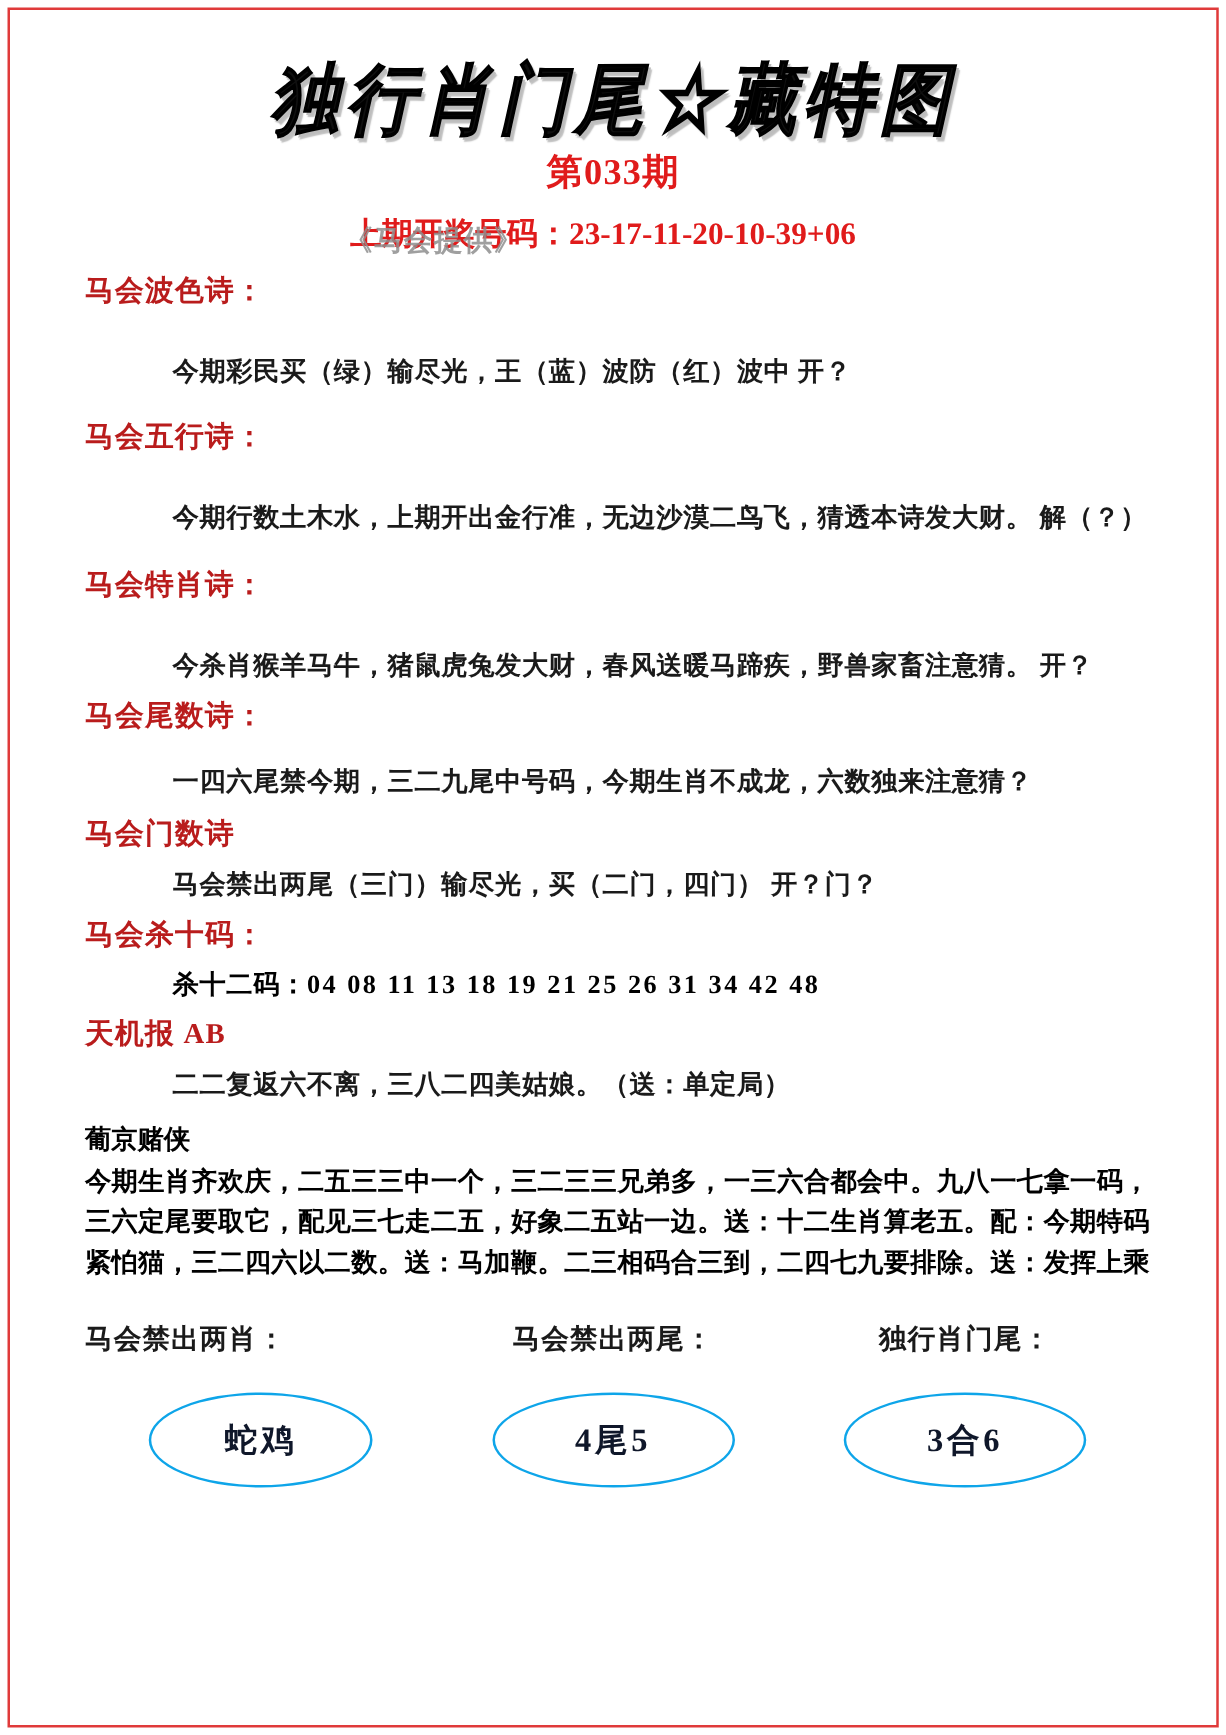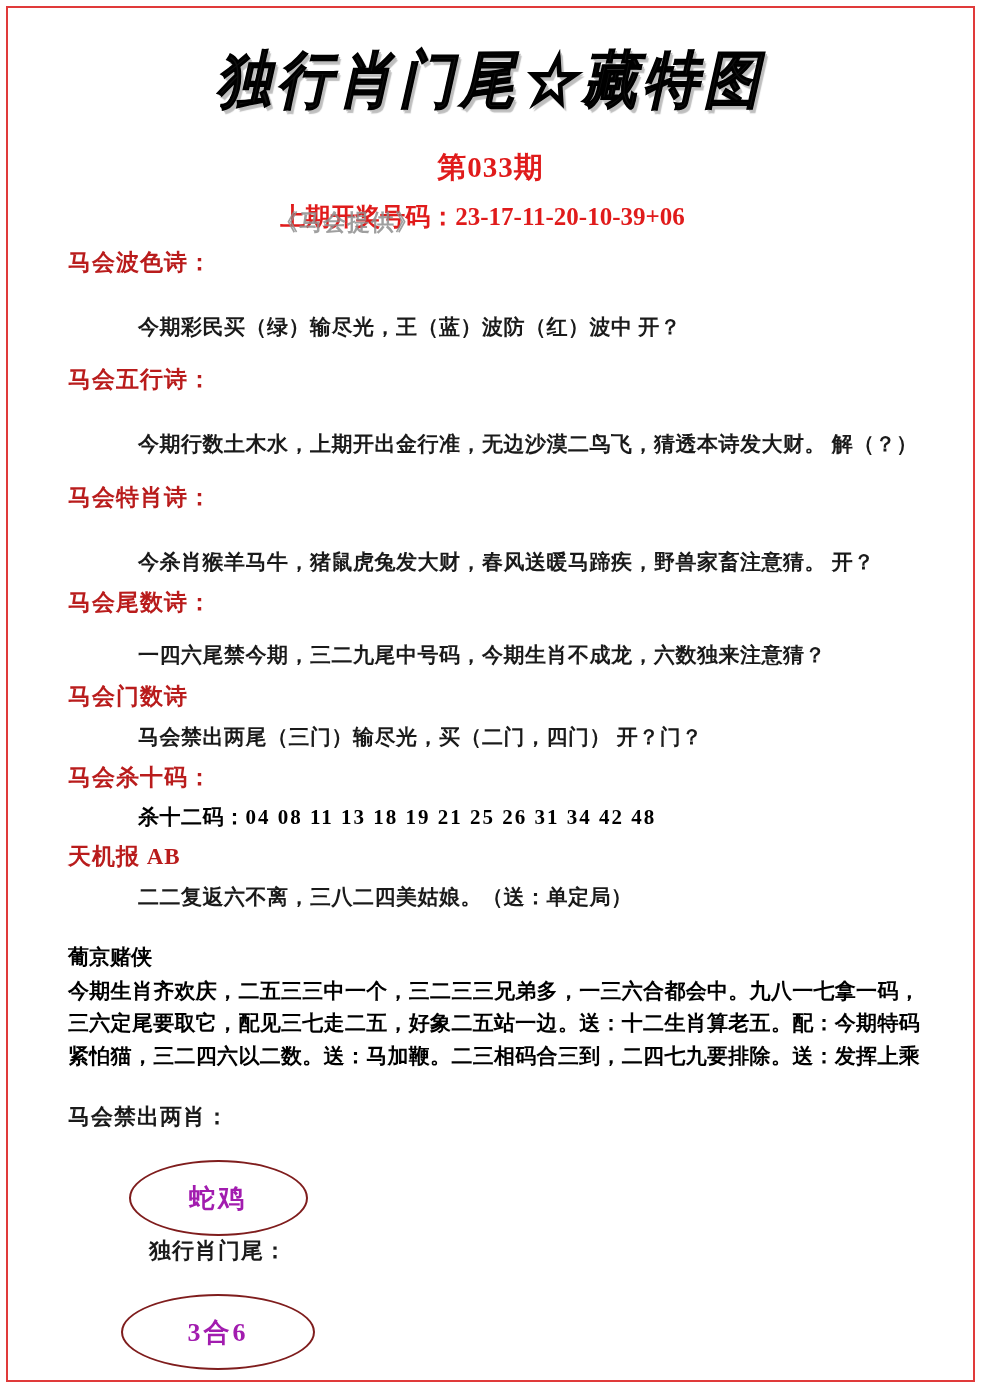--- a/index.html
+++ b/index.html
@@ -49,21 +49,20 @@
     -webkit-text-stroke: 1px #000;
     text-shadow: 2px 2px 0 #bdbdbd, 3px 3px 1px rgba(0,0,0,0.25);
     white-space: nowrap;
     display: inline-block;
     transform: scaleY(1.12);
   }
 
   
   .issue-row {
     text-align: center;
-    margin-top: 30px;
   }
   .issue-no {
     font-size: 29px;
     font-weight: bold;
     color: #e01b1b;
     letter-spacing: 1px;
   }
 
   
   .lastdraw-row {
@@ -124,38 +123,37 @@
   }
   .kill-nums {
     letter-spacing: 2px;
   }
 
   
   .para-title {
     font-size: 21px;
     font-weight: bold;
     padding-left: 8px;
-    margin-top: 30px;
+    margin-top: 14px;
   }
   .para-body {
     font-size: 21px;
     font-weight: bold;
     padding-left: 8px;
     line-height: 1.55;
     margin-top: 4px;
     letter-spacing: 0.3px;
   }
 
   
   .bottom {
     margin-top: 30px;
     display: flex;
     justify-content: space-between;
     padding: 0 8px 0 8px;
-    flex-direction: column;
   }
   .bcol {
     width: 300px;
     text-align: left;
   }
   .bcol.center { text-align: center; }
   .bcol.right { text-align: center; }
   .blabel {
     font-size: 22px;
     font-weight: bold;
@@ -163,29 +161,29 @@
     letter-spacing: 1px;
   }
   .oval-wrap {
     margin-top: 28px;
     display: flex;
     justify-content: center;
   }
   .oval {
     width: 175px;
     height: 72px;
-    border: 2px solid #7f1d1d;
+    border: 2px solid #0ea5e9;
     border-radius: 50%;
     display: flex;
     align-items: center;
     justify-content: center;
     font-size: 26px;
     font-weight: bold;
     letter-spacing: 3px;
-    color: #a21caf;
+    color: #0f172a;
   }
   .oval.wide { width: 190px; }
 </style>
 </head>
 <body>
 
 <div class="page-border"></div>
 
 <div class="content">
 
@@ -245,20 +243,26 @@
   <div class="para-title">葡京赌侠</div>
   <div class="para-body">今期生肖齐欢庆，二五三三中一个，三二三三兄弟多，一三六合都会中。九八一七拿一码，三六定尾要取它，配见三七走二五，好象二五站一边。送：十二生肖算老五。配：今期特码紧怕猫，三二四六以二数。送：马加鞭。二三相码合三到，二四七九要排除。送：发挥上乘</div>
 
   <div class="bottom">
     <div class="bcol">
       <div class="blabel">马会禁出两肖：</div>
       <div class="oval-wrap">
         <div class="oval">蛇鸡</div>
       </div>
     </div>
+    <div class="bcol center">
+      <div class="blabel">马会禁出两尾：</div>
+      <div class="oval-wrap">
+        <div class="oval wide">4尾5</div>
+      </div>
+    </div>
     <div class="bcol right">
       <div class="blabel">独行肖门尾：</div>
       <div class="oval-wrap">
         <div class="oval wide">3合6</div>
       </div>
     </div>
   </div>
 
 </div>
 

